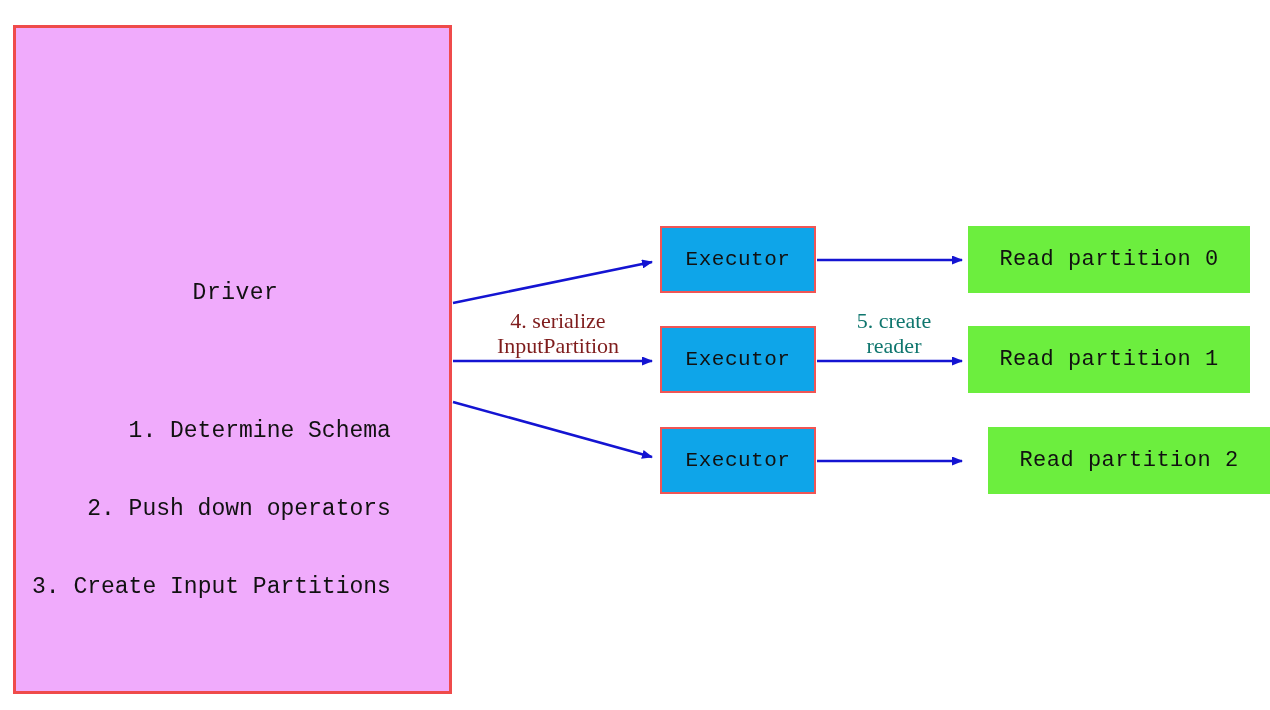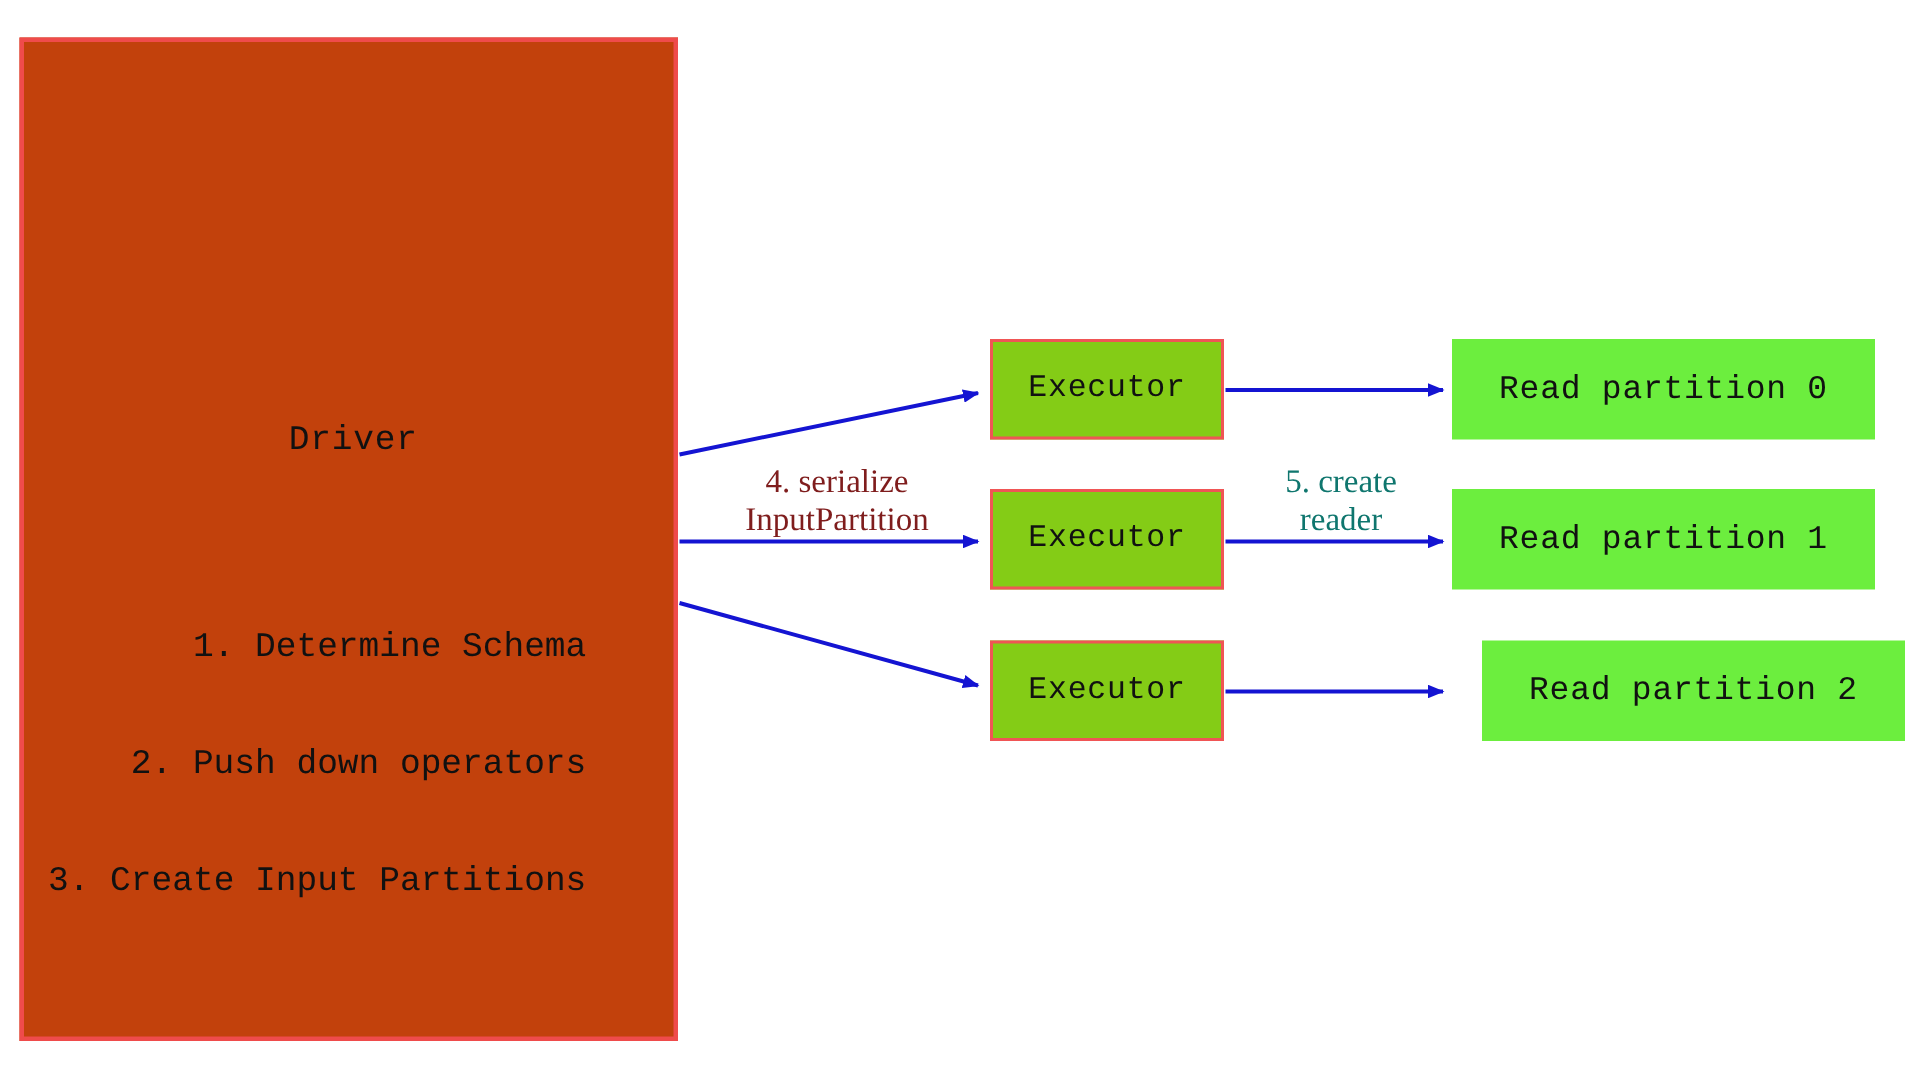--- a/index.html
+++ b/index.html
@@ -23,21 +23,21 @@
   }
 
   
   #driver-box {
     position: absolute;
     left: 13px;
     top: 25px;
     width: 439px;
     height: 669px;
     border: 3px solid #ef4b4b;
-    background: #c2410c;
+    background: #f0abfc;
     box-sizing: border-box;
   }
   #driver-title {
     position: absolute;
     left: 0;
     top: 252px;
     width: 439px;
     text-align: center;
     font-size: 23px;
     color: #111111;
@@ -56,21 +56,21 @@
   }
   .step-line { display: block; white-space: pre; }
 
   
   .executor-box {
     position: absolute;
     left: 660px;
     width: 156px;
     height: 67px;
     border: 2px solid #f05555;
-    background: #84cc16;
+    background: #0ea5e9;
     box-sizing: border-box;
   }
   .executor-label {
     position: absolute;
     left: 0;
     top: 0;
     width: 100%;
     height: 100%;
     display: flex;
     align-items: center;

